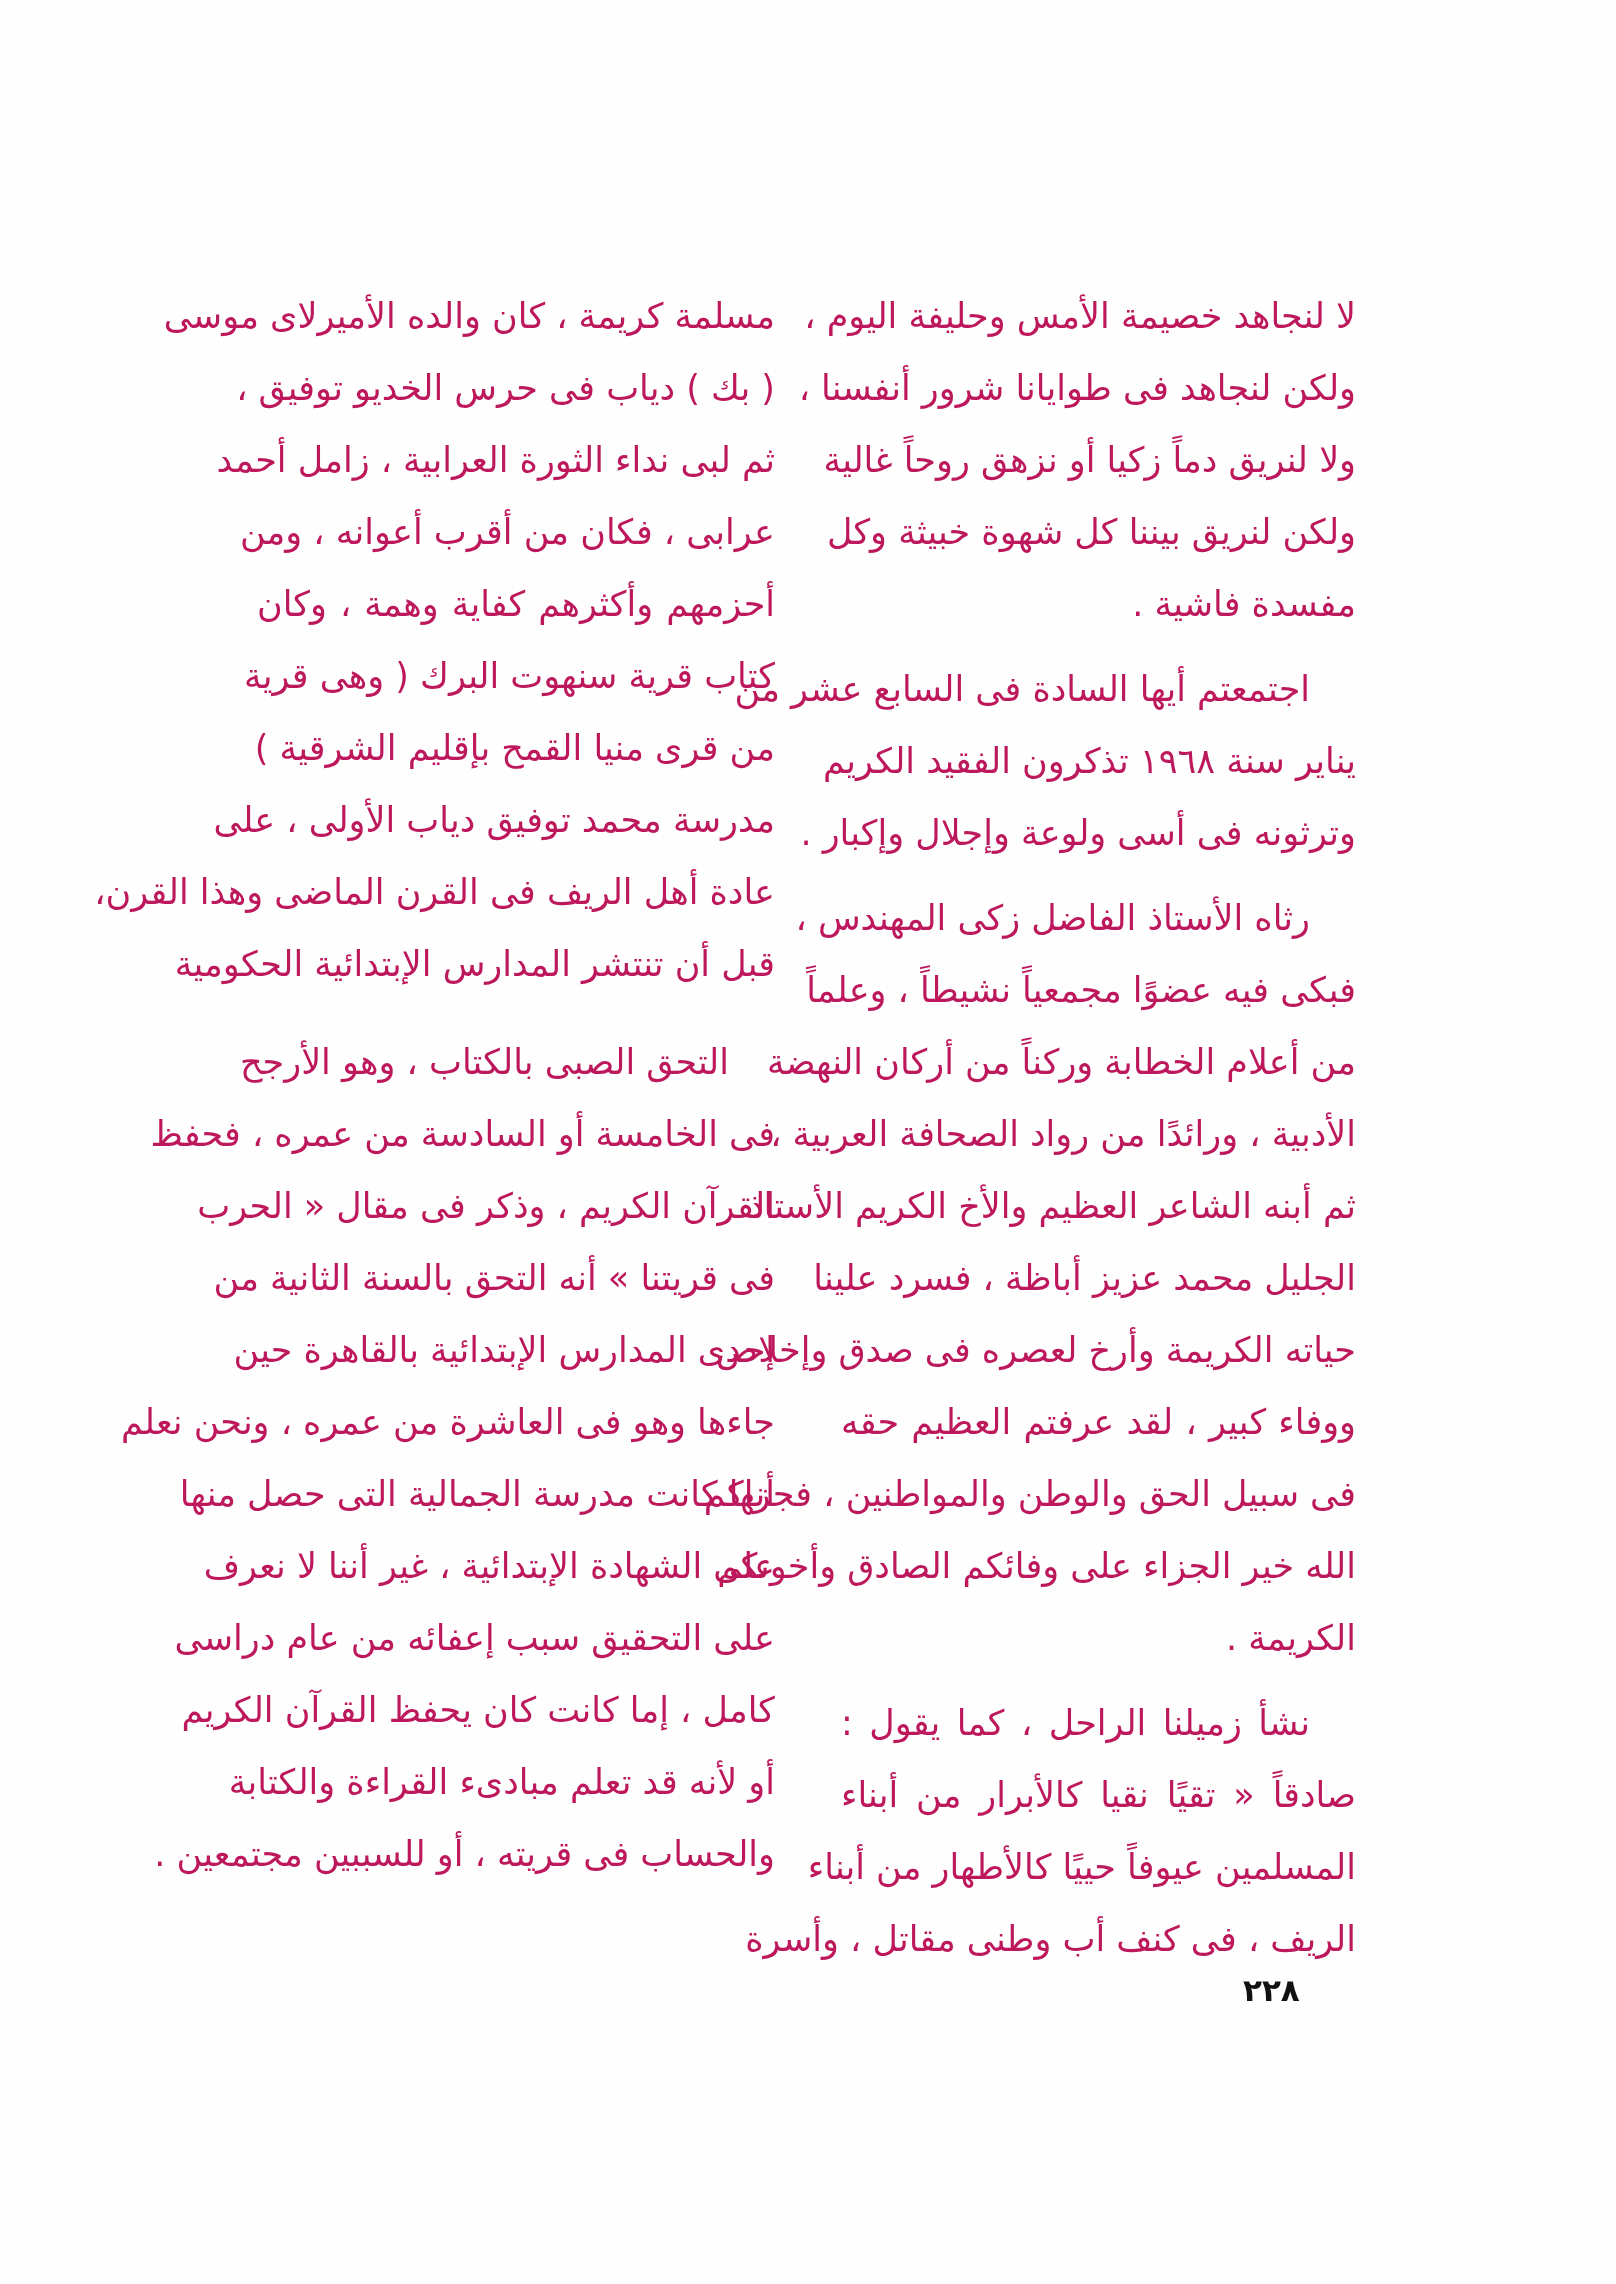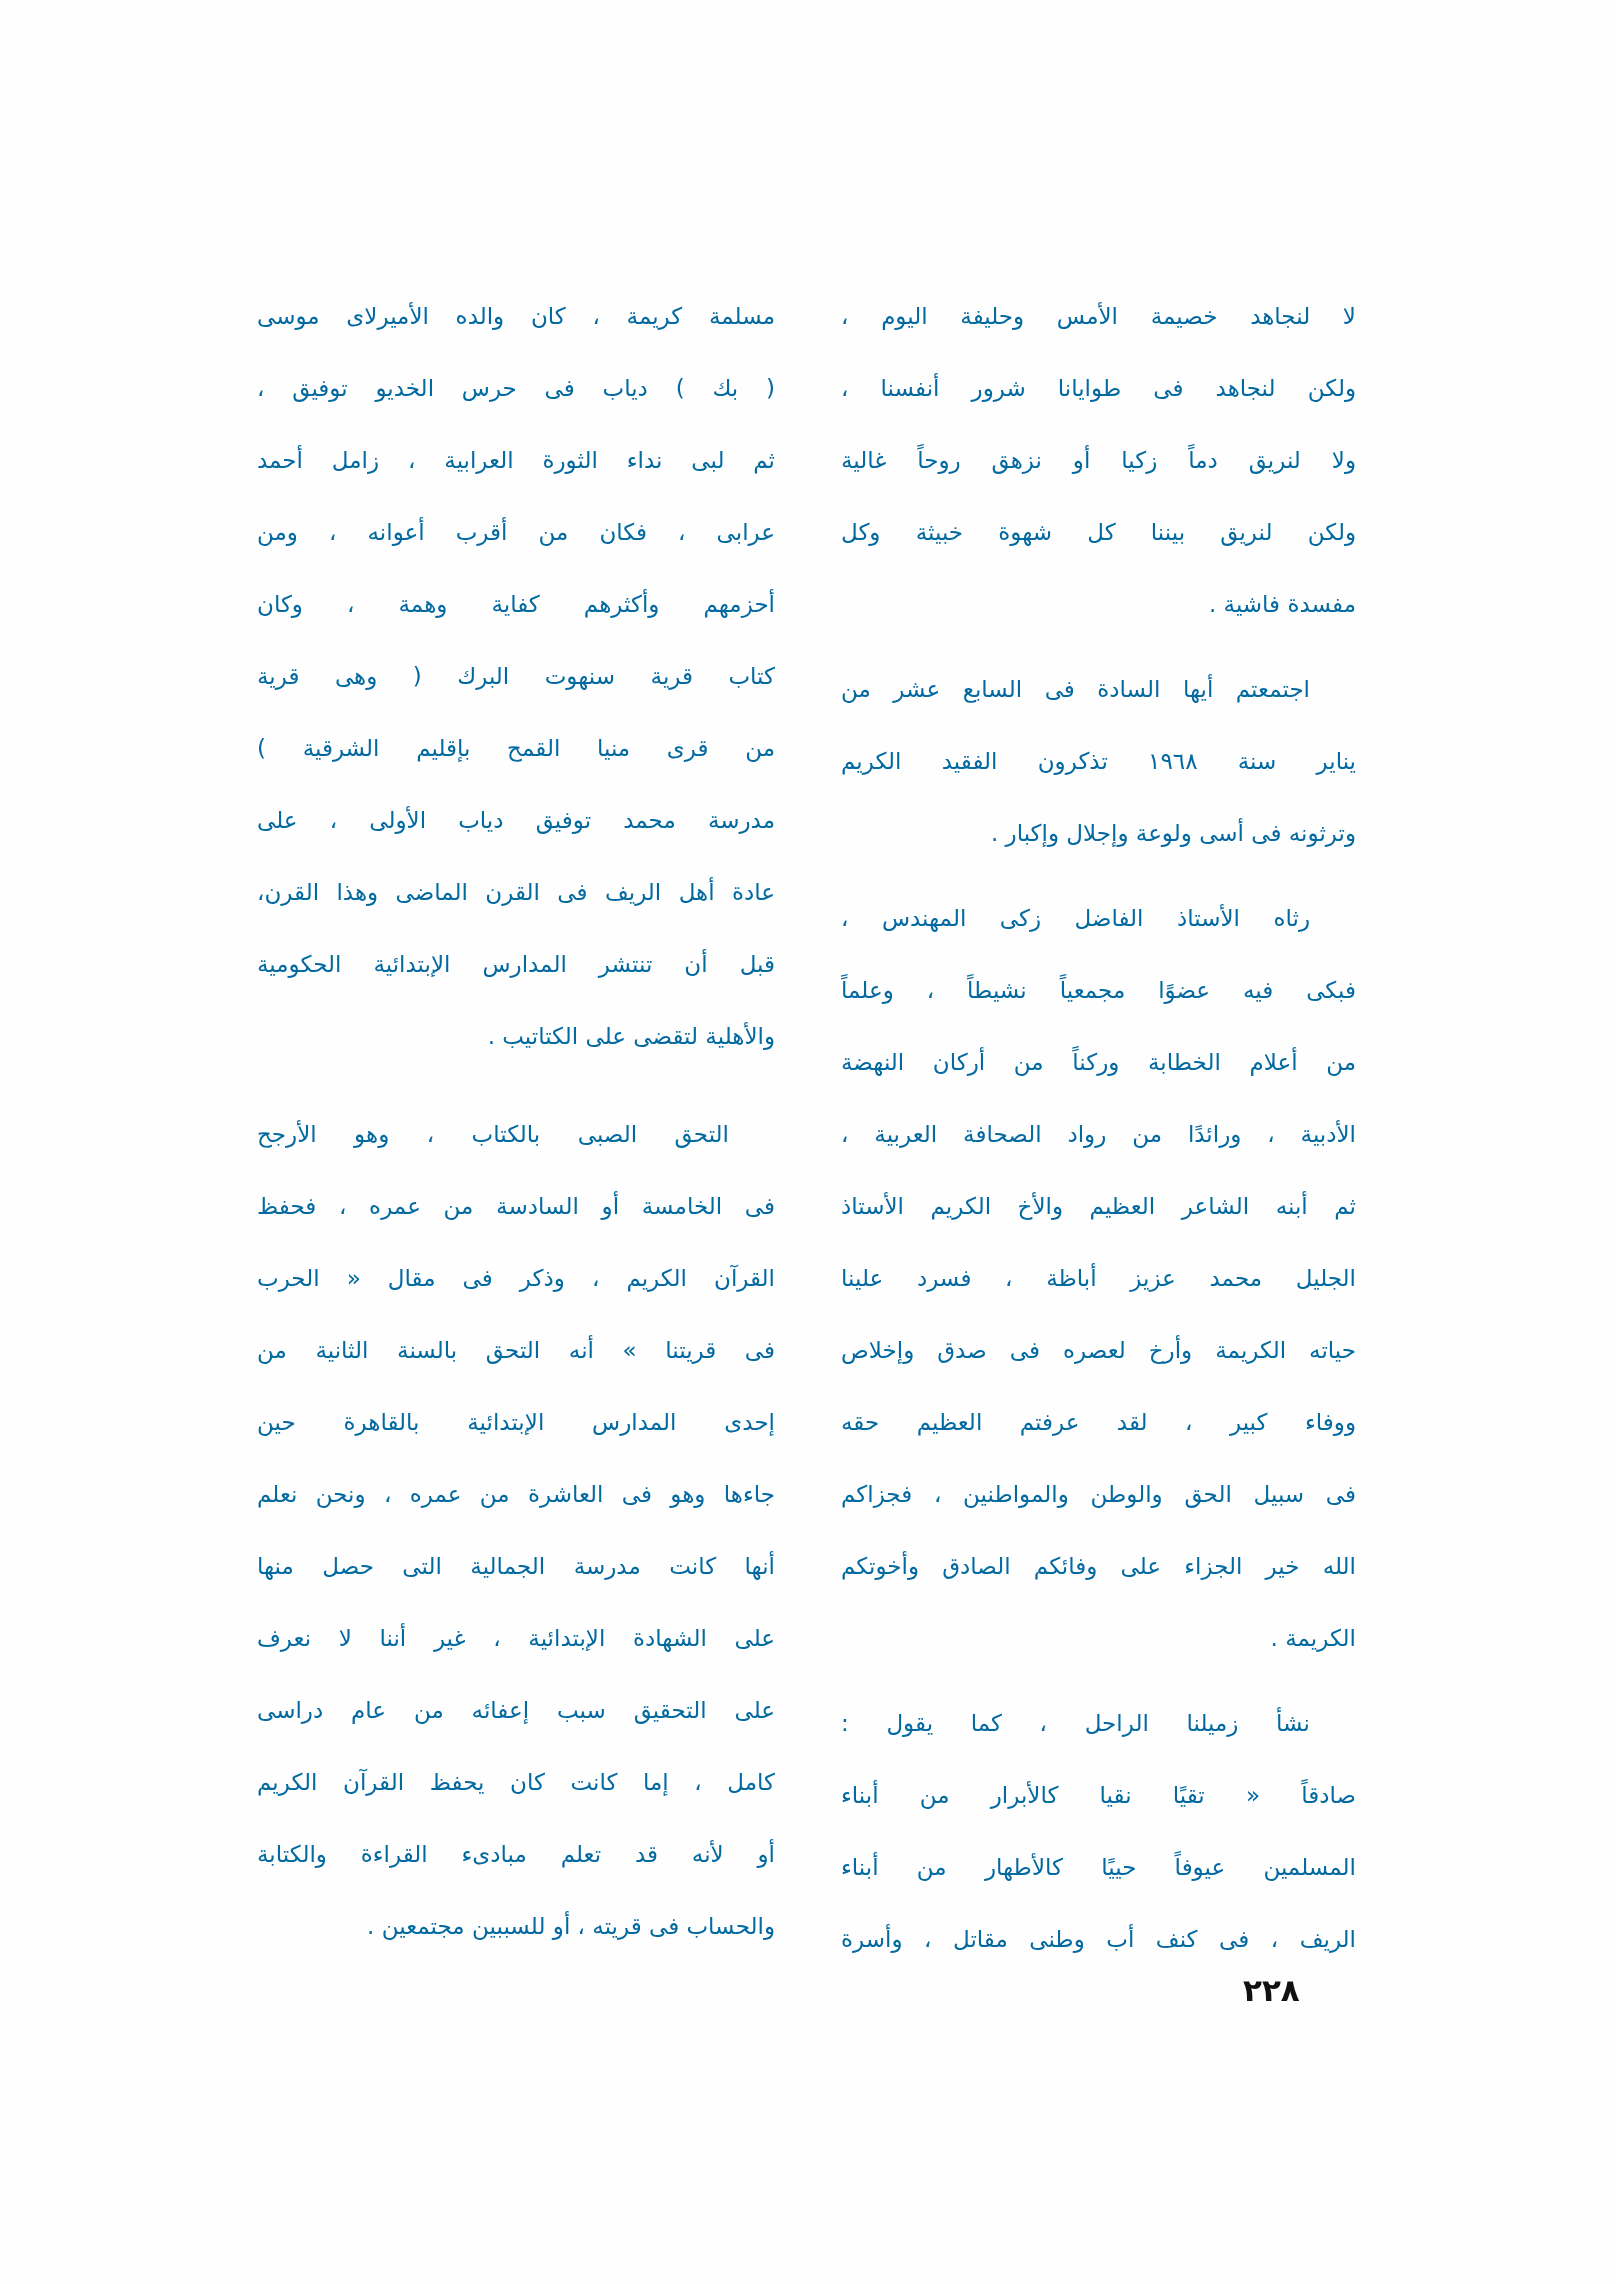--- a/index.html
+++ b/index.html
@@ -2,22 +2,22 @@
 <html style="font-size:10.4px"><head>
 <meta charset="utf-8">
 <style>
   html, body { margin: 0; padding: 0; background: #ffffff; }
   body { width: 1617px; height: 2284px; position: relative; overflow: hidden; }
   .page { position: absolute; left: 0; top: 0; width: 1617px; height: 2284px; background: #fefefe; }
   .col {
     position: absolute;
     direction: rtl;
     font-family: "DejaVu Sans", sans-serif;
-    color: #0369a1;
-    font-size: 23px;
+    color: #be185d;
+    font-size: 35px;
   }
   .col-right { left: 841px; width: 515px; top: 280px; }
   .col-left  { left: 257px;  width: 518px; top: 280px; }
   .line {
     height: 72px;
     line-height: 72px;
     white-space: nowrap;
     text-align: justify;
     text-align-last: justify;
     overflow: visible;
@@ -83,21 +83,20 @@
       <div class="line">مسلمة كريمة ، كان والده الأميرلاى موسى</div>
       <div class="line">( بك ) دياب فى حرس الخديو توفيق ،</div>
       <div class="line">ثم لبى نداء الثورة العرابية ، زامل أحمد</div>
       <div class="line">عرابى ، فكان من أقرب أعوانه ، ومن</div>
       <div class="line">أحزمهم وأكثرهم كفاية وهمة ، وكان</div>
       <div class="line">كتاب قرية سنهوت البرك ( وهى قرية</div>
       <div class="line">من قرى منيا القمح بإقليم الشرقية )</div>
       <div class="line">مدرسة محمد توفيق دياب الأولى ، على</div>
       <div class="line">عادة أهل الريف فى القرن الماضى وهذا القرن،</div>
       <div class="line">قبل أن تنتشر المدارس الإبتدائية الحكومية</div>
-      <div class="line last">والأهلية لتقضى على الكتاتيب .</div>
     </div>
     <div class="para-gap big"></div>
     <div>
       <div class="line indent">التحق الصبى بالكتاب ، وهو الأرجح</div>
       <div class="line">فى الخامسة أو السادسة من عمره ، فحفظ</div>
       <div class="line">القرآن الكريم ، وذكر فى مقال « الحرب</div>
       <div class="line">فى قريتنا » أنه التحق بالسنة الثانية من</div>
       <div class="line">إحدى المدارس الإبتدائية بالقاهرة حين</div>
       <div class="line">جاءها وهو فى العاشرة من عمره ، ونحن نعلم</div>
       <div class="line">أنها كانت مدرسة الجمالية التى حصل منها</div>

